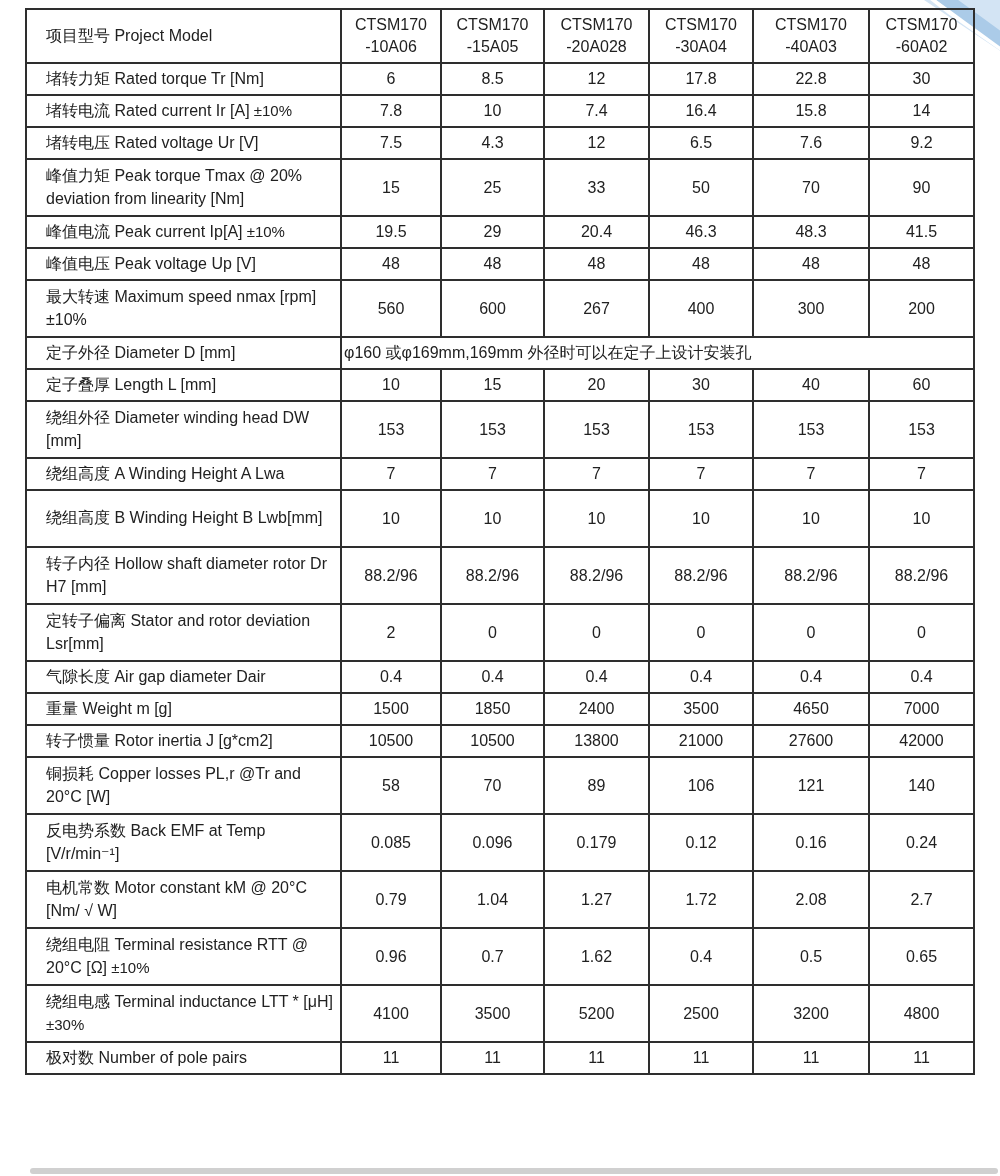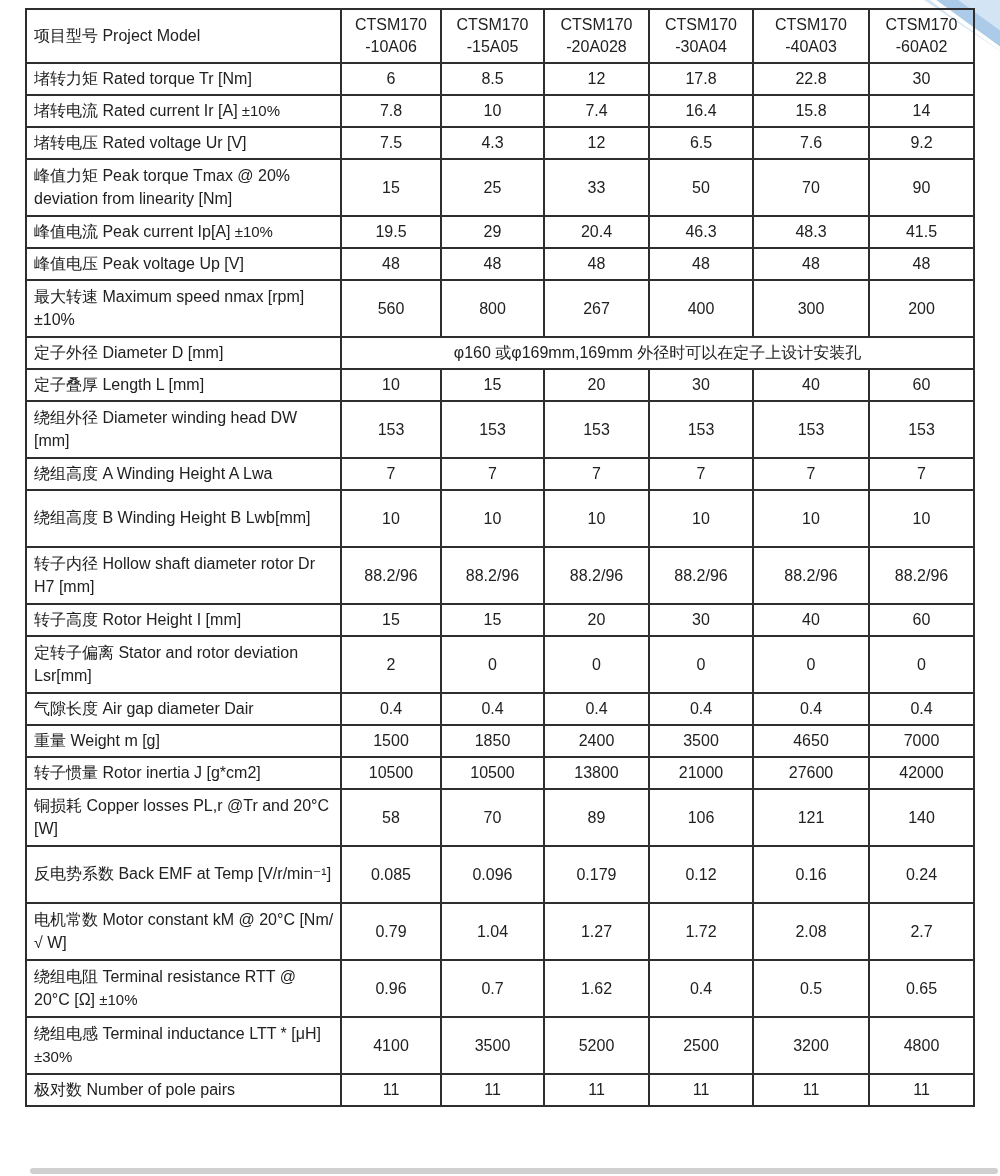--- a/index.html
+++ b/index.html
@@ -22,34 +22,34 @@
   }
   table.spec th, table.spec td {
     border: 2px solid #2e2e2e;
     font-size: 16px;
     font-weight: normal;
     vertical-align: middle;
     overflow: hidden;
   }
   .label-cell {
     text-align: left;
-    padding: 2px 4px 2px 7px;
+    padding: 2px 4px 2px 19px;
     line-height: 1.42;
   }
   .value-cell {
     text-align: center;
     padding: 0 2px;
   }
   .value-cell div { line-height: 1.35; }
   tr.hrow th { height: 48px; }
   tr.h1 td { height: 26px; }
   tr.h2 td { height: 51px; }
   td.bold { font-weight: bold; }
   .small { font-size: 15px; letter-spacing: 0; text-align: right; }
-  td.merged { text-align: center; }
+  td.merged { text-align: left; }
   .corner {
     position: absolute;
     top: 0; right: 0;
     width: 130px; height: 100px;
     pointer-events: none;
   }
   .page-edge {
     position: absolute;
     left: 30px; right: 2px; bottom: 2px;
     height: 6px;
@@ -156,21 +156,21 @@
           <td class="value-cell">48</td>
           <td class="value-cell">48</td>
           <td class="value-cell">48</td>
           <td class="value-cell">48</td>
           <td class="value-cell">48</td>
           <td class="value-cell">48</td>
         </tr>
         <tr class="h2">
           <td class="label-cell">最大转速  Maximum speed nmax [rpm] ±10%</td>
           <td class="value-cell">560</td>
-          <td class="value-cell">800</td>
+          <td class="value-cell">600</td>
           <td class="value-cell">267</td>
           <td class="value-cell">400</td>
           <td class="value-cell">300</td>
           <td class="value-cell">200</td>
         </tr>
         <tr class="h1">
           <td class="label-cell">定子外径 Diameter D [mm]</td>
           <td class="value-cell merged" colspan="6">φ160 或φ169mm,169mm 外径时可以在定子上设计安装孔</td>
         </tr>
         <tr class="h1">
@@ -210,29 +210,20 @@
           <td class="value-cell">10</td>
         </tr>
         <tr class="h2">
           <td class="label-cell">转子内径 Hollow shaft diameter rotor Dr H7 [mm]</td>
           <td class="value-cell">88.2/96</td>
           <td class="value-cell">88.2/96</td>
           <td class="value-cell">88.2/96</td>
           <td class="value-cell">88.2/96</td>
           <td class="value-cell">88.2/96</td>
           <td class="value-cell">88.2/96</td>
-        </tr>
-        <tr class="h1">
-          <td class="label-cell">转子高度 Rotor Height I [mm]</td>
-          <td class="value-cell">15</td>
-          <td class="value-cell">15</td>
-          <td class="value-cell">20</td>
-          <td class="value-cell">30</td>
-          <td class="value-cell">40</td>
-          <td class="value-cell">60</td>
         </tr>
         <tr class="h2">
           <td class="label-cell">定转子偏离 Stator and rotor deviation Lsr[mm]</td>
           <td class="value-cell">2</td>
           <td class="value-cell">0</td>
           <td class="value-cell">0</td>
           <td class="value-cell">0</td>
           <td class="value-cell">0</td>
           <td class="value-cell">0</td>
         </tr>

